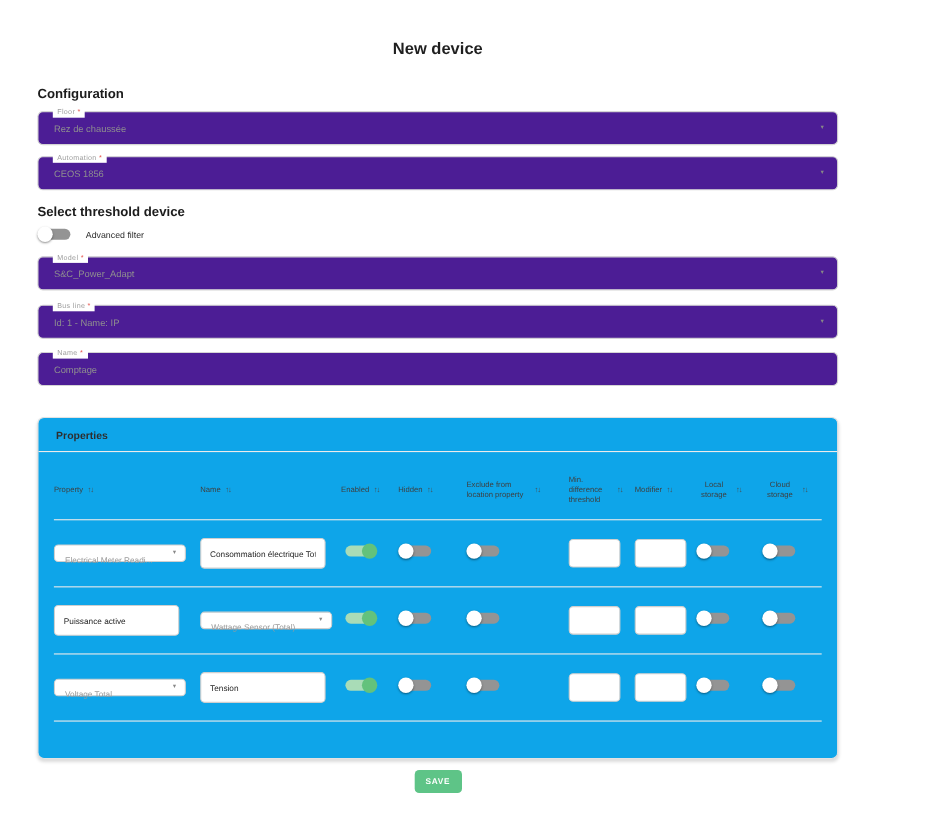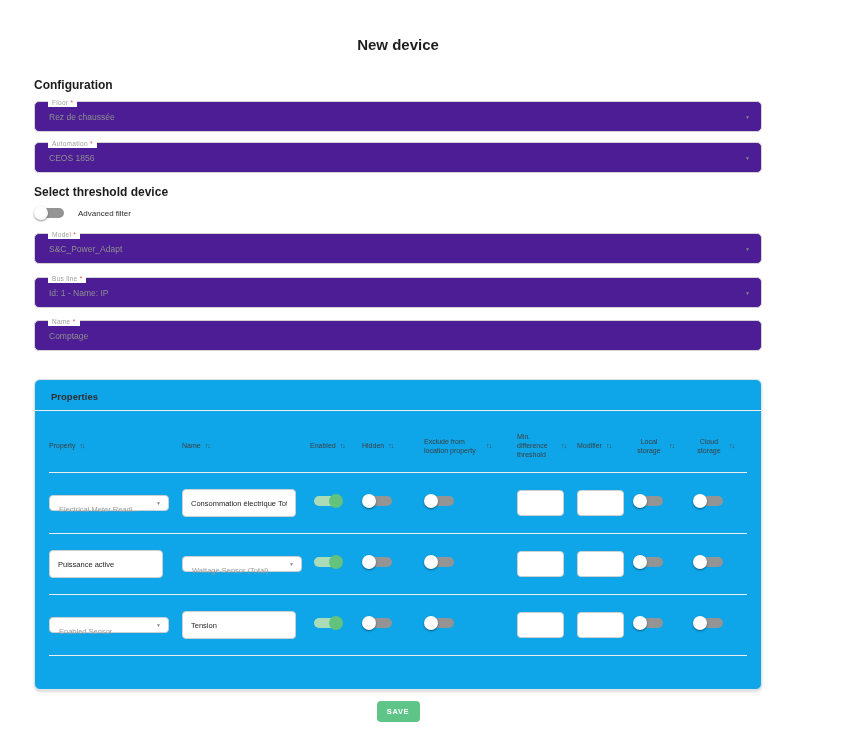--- a/index.html
+++ b/index.html
@@ -197,21 +197,21 @@
     <div class="cell"><span class="sw"><span class="track"></span><span class="knob"></span></span></div>
     <div class="cell"><input class="row-small" type="text" value="" style=""></div>
     <div class="cell"><input class="row-small" type="text" value="" style=""></div>
     <div class="cell"><span class="sw"><span class="track"></span><span class="knob"></span></span></div>
     <div class="cell"><span class="sw"><span class="track"></span><span class="knob"></span></span></div>
   </div>
 
   <div class="pgrid prow">
     <div class="cell">
       <div class="row-select">
-        <span class="rs-text">Enabled Sensor</span>
+        <span class="rs-text">Voltage Total</span>
         <span class="caret">▼</span>
       </div>
     </div>
     <div class="cell"><input class="row-name" type="text" value="Tension" style=""></div>
     <div class="cell"><span class="sw on"><span class="track"></span><span class="knob"></span></span></div>
     <div class="cell"><span class="sw"><span class="track"></span><span class="knob"></span></span></div>
     <div class="cell"><span class="sw"><span class="track"></span><span class="knob"></span></span></div>
     <div class="cell"><input class="row-small" type="text" value="" style=""></div>
     <div class="cell"><input class="row-small" type="text" value="" style=""></div>
     <div class="cell"><span class="sw"><span class="track"></span><span class="knob"></span></span></div>

